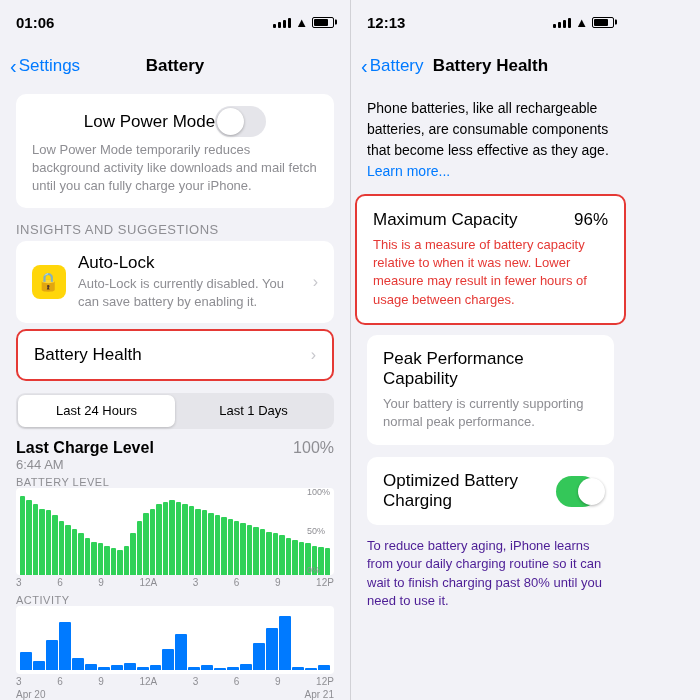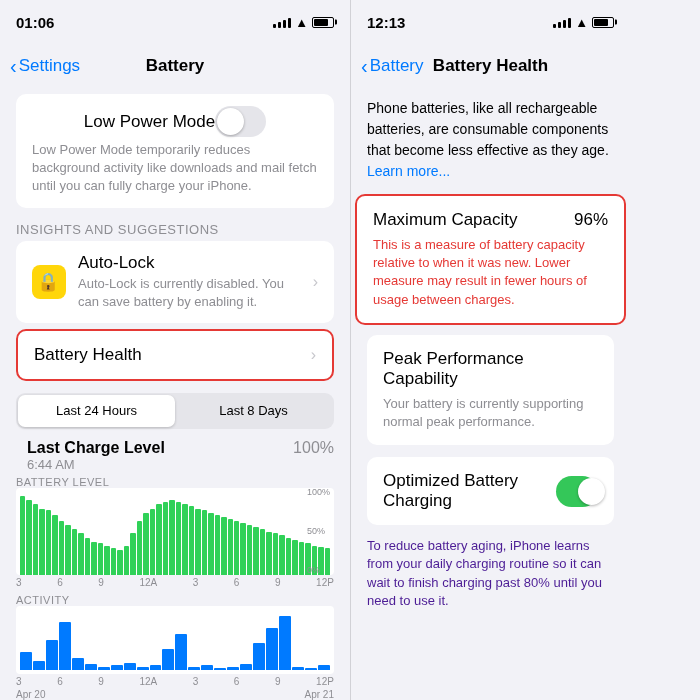--- a/index.html
+++ b/index.html
@@ -274,21 +274,21 @@
       background: transparent;
       color: #000;
     }
     .tab-btn.active {
       background: #fff;
       box-shadow: 0 1px 3px rgba(0,0,0,0.2);
     }
 
     
     .charge-section {
-      padding: 4px 16px 2px 27px;
+      padding: 4px 16px 2px 16px;
       display: flex;
       justify-content: space-between;
       align-items: flex-start;
     }
     .charge-title {
       font-size: 16px;
       font-weight: 600;
       color: #000;
     }
     .charge-time {
@@ -542,21 +542,21 @@
 
     <div class="battery-health-row">
       <div class="battery-health-item">
         <span class="battery-health-title">Battery Health</span>
         <span class="list-chevron">›</span>
       </div>
     </div>
 
     <div class="tabs-container">
       <button class="tab-btn active">Last 24 Hours</button>
-      <button class="tab-btn">Last 8 Days</button>
+      <button class="tab-btn">Last 1 Days</button>
     </div>
 
     <div class="charge-section">
       <div>
         <div class="charge-title">Last Charge Level</div>
         <div class="charge-time">6:44 AM</div>
       </div>
       <div class="charge-pct">100%</div>
     </div>
 

